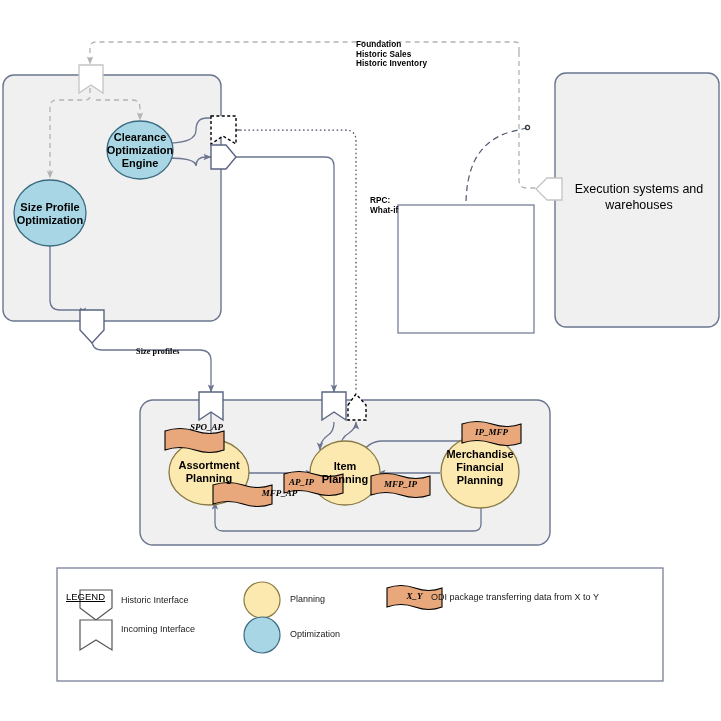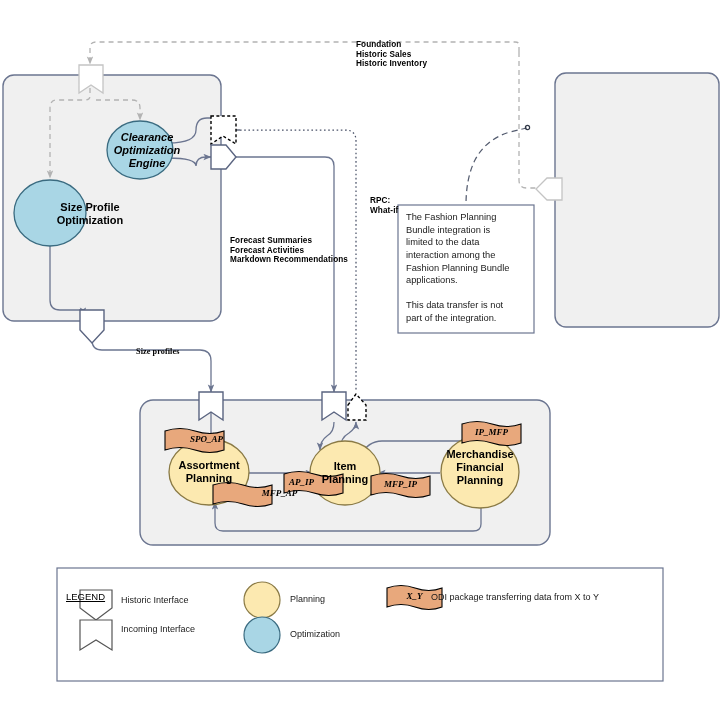--- a/index.html
+++ b/index.html
@@ -250,40 +250,39 @@
       <circle cx="262" cy="600" r="18" fill="#fce9b0" stroke="#8a7a45" stroke-width="1.2"></circle>
     </g>
     <g>
       <circle cx="262" cy="635" r="18" fill="#a9d6e5" stroke="#3a6b80" stroke-width="1.2"></circle>
     </g>
     <g>
       <path d="M387,588 Q401,583 415,588 Q429,593 442,588 L442,607 Q429,612 415,607 Q401,602 387,607 Z" fill="#e8a87c" stroke="#000000" stroke-width="1.1"></path>
     </g>
   </svg>
 
-  <div class="node-text" style="left:102px; top:131px; width:90px;font-style:italic;">Clearance<br>Optimization<br>Engine</div>
-  <div class="node-text" style="left:2px; top:201px; width:96px;padding-left:40px;">Size Profile<br>Optimization</div>
+  <div class="node-text" style="left:95px; top:131px; width:90px;">Clearance<br>Optimization<br>Engine</div>
+  <div class="node-text" style="left:2px; top:201px; width:96px;">Size Profile<br>Optimization</div>
 
   <div class="node-text" style="left:159px; top:459px; width:100px;">Assortment<br>Planning</div>
   <div class="node-text" style="left:305px; top:460px; width:80px;">Item<br>Planning</div>
   <div class="node-text" style="left:432px; top:448px; width:96px;">Merchandise<br>Financial<br>Planning</div>
 
-  <div class="flag-text" style="left:165px; top:434px; width:59px;padding-left:12px;">SPO_AP</div>
+  <div class="flag-text" style="left:165px; top:422px; width:59px;padding-left:12px;">SPO_AP</div>
   <div class="flag-text" style="left:213px; top:488px; width:59px;padding-left:37px;">MFP_AP</div>
   <div class="flag-text" style="left:284px; top:477px; width:35px;">AP_IP</div>
   <div class="flag-text" style="left:371px; top:479px; width:59px;">MFP_IP</div>
   <div class="flag-text" style="left:462px; top:427px; width:59px;">IP_MFP</div>
 
   <div class="lbl lbl-bold" style="left:356px; top:40px;">Foundation<br>Historic Sales<br>Historic Inventory</div>
-  <div class="lbl lbl-bold" style="left:230px; top:236px;">Forecast Summaries<br>Forecast Activities<br>Markdown Recommendations</div>
   <div class="lbl lbl-bold" style="left:358px; top:196px;margin-left:12px;">RPC:<br>What-if</div>
   <div class="lbl lbl-bold" style="left:136px; top:347px;font-family:Liberation Serif, serif;">Size profiles</div>
 
-
-  <div class="note-text" style="left:406px; top:211px; width:122px;">The Fashion Planning<br>Bundle integration is<br>limited to the data<br>interaction among the<br>Fashion Planning Bundle<br>applications.<br><br>This data transfer is not<br>part of the integration.</div>
+  <div class="exec-text" style="left:565px; top:182px; width:148px;">Execution systems and<br>warehouses</div>
+
 
   <div class="legend-title" style="left:66px; top:575px;margin-top:16px;">LEGEND</div>
   <div class="legend-label" style="left:121px; top:595px;">Historic Interface</div>
   <div class="legend-label" style="left:121px; top:624px;">Incoming Interface</div>
   <div class="legend-label" style="left:290px; top:594px;">Planning</div>
   <div class="legend-label" style="left:290px; top:629px;">Optimization</div>
   <div class="legend-label" style="left:431px; top:592px;text-align:right;">ODI package transferring data from X to Y</div>
   <div class="flag-text" style="left:387px; top:591px; width:55px;">X_Y</div>
 
 </div>

